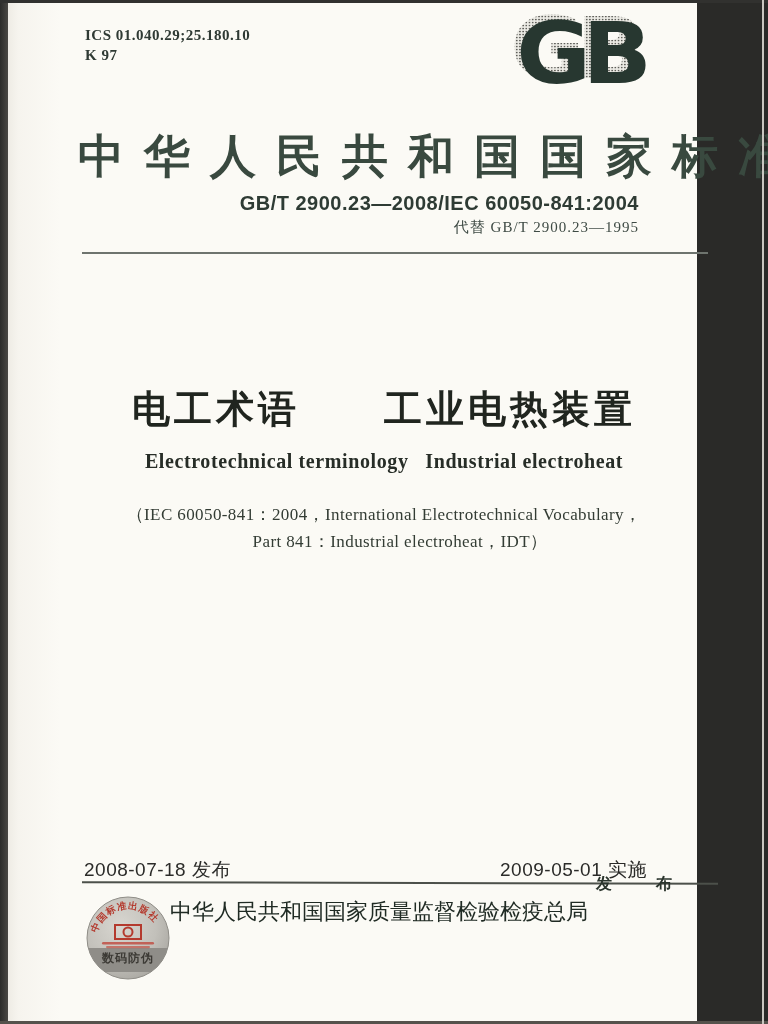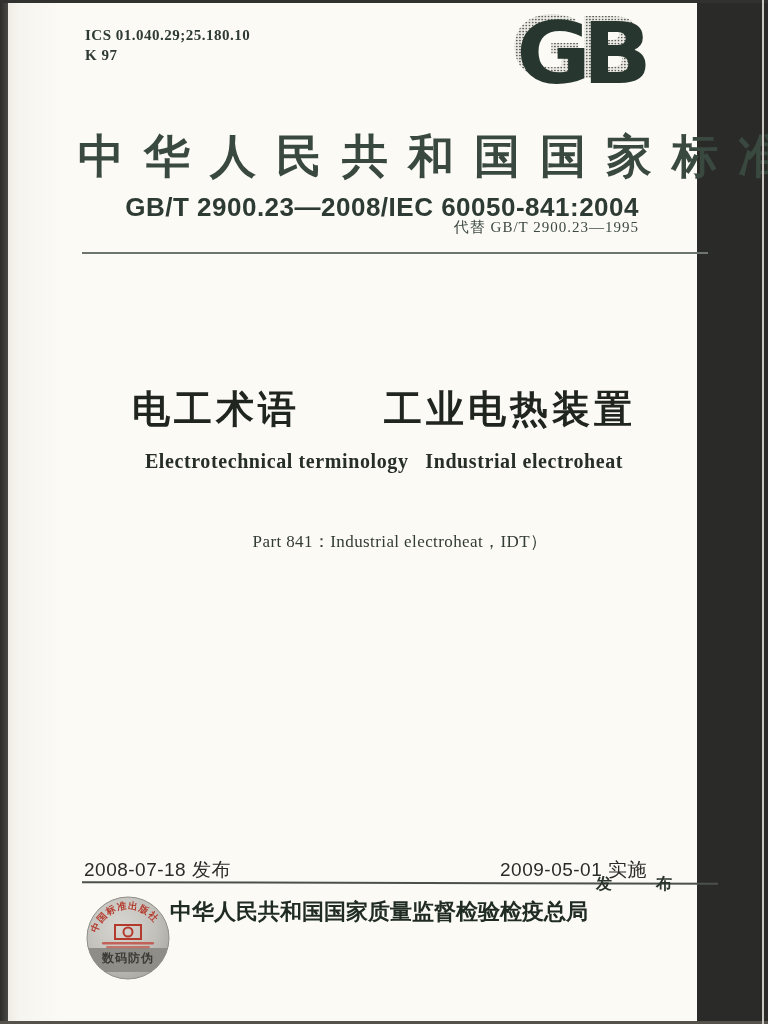--- a/index.html
+++ b/index.html
@@ -38,21 +38,21 @@
     font-family: "Liberation Serif", serif;
     font-size: 46px; font-weight: bold;
     color: #39493f;
     letter-spacing: 20px;
     white-space: nowrap;
   }
 
   .std-number {
     right: 58px; top: 192px;
     font-family: "Liberation Sans", sans-serif;
-    font-weight: bold; font-size: 26px;
+    font-weight: bold; font-size: 20px;
     color: #2e3b34; letter-spacing: 0.5px;
     text-align: right;
   }
   .replaces {
     right: 58px; top: 218px;
     font-family: "Liberation Serif", serif;
     font-size: 15px; color: #3e4a44;
     letter-spacing: 1px;
     text-align: left;
   }
@@ -97,21 +97,21 @@
     font-size: 19px; color: #2b2b29; letter-spacing: 0.5px;
     text-align: right;
   }
   .rule-2 { left: 82px; top: 882px; width: 636px; height: 2px; background: #4c504a; transform: rotate(0.15deg); }
 
   .seal { left: 84px; top: 895px; }
 
   .issuer {
     left: 170px; top: 899px; width: 420px;
     font-family: "Liberation Serif", serif;
-    font-weight: bold;
+    font-weight: normal;
     color: #202b24;
   }
   .issuer-line1 { font-size: 22px; line-height: 25px; white-space: nowrap; }
   .issuer-line2 { font-size: 22px; line-height: 25px; letter-spacing: 14px; white-space: nowrap; }
   .publish-label {
     left: 596px; top: 874px;
     font-family: "Liberation Serif", serif;
     font-weight: bold; font-size: 16px;
     color: #2a342c; letter-spacing: 14px;
     white-space: nowrap;
@@ -146,20 +146,21 @@
   <div class="abs std-number">GB/T 2900.23—2008/IEC 60050-841:2004</div>
 
   <div class="abs replaces">代替 GB/T 2900.23—1995</div>
 
   <div class="abs rule-1"></div>
 
   <div class="abs main-title">电工术语　　工业电热装置</div>
 
   <div class="abs en-title">Electrotechnical terminology   Industrial electroheat</div>
 
+  <div class="abs iec-line1">（IEC 60050-841：2004，International Electrotechnical Vocabulary，</div>
 
   <div class="abs iec-line2">Part 841：Industrial electroheat，IDT）</div>
 
   <div class="abs date-issue">2008-07-18 发布</div>
 
   <div class="abs date-impl">2009-05-01 实施</div>
 
   <div class="abs rule-2"></div>
 
   <div class="abs seal">

